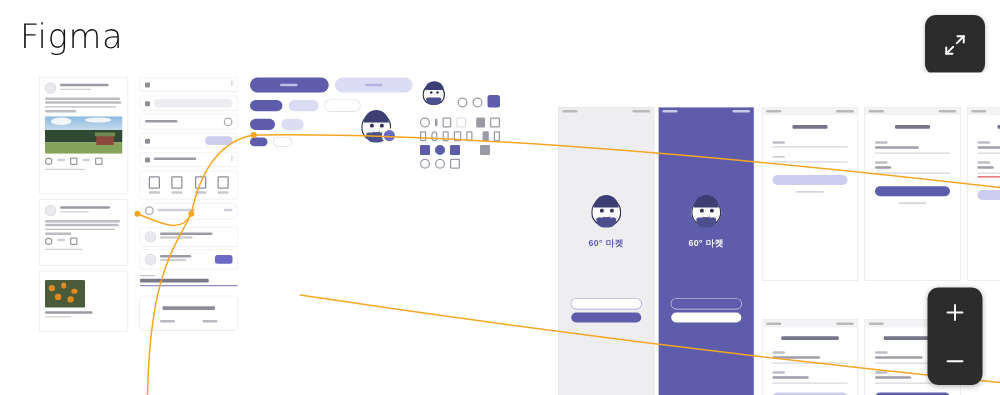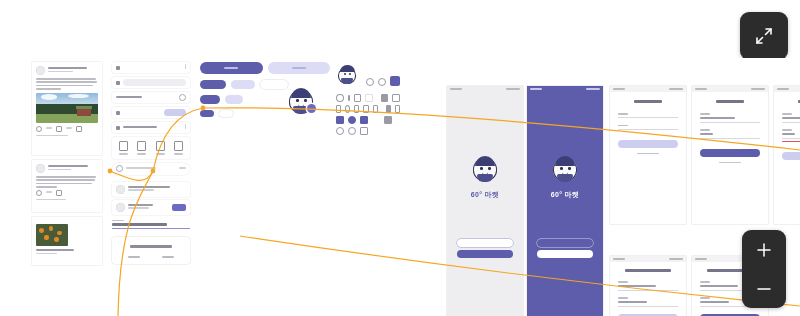--- a/index.html
+++ b/index.html
@@ -136,20 +136,21 @@
   .sub-link{height:1.5px;width:28%;background:#c4c4cc;border-radius:1px;margin:5px auto 0}
 
   
   .conn{position:absolute;left:0;top:0;width:800px;height:258px;pointer-events:none;overflow:visible}
 </style>
 </head>
 <body>
 
 <div class="app">
 
+  <div class="page-title">Figma</div>
 
   <div class="fs-btn">
     <span>
       <svg width="22" height="22" viewBox="0 0 22 22" fill="none" stroke="#ffffff" stroke-width="1.6" stroke-linecap="round" stroke-linejoin="round">
         <path d="M13 4 H18 V9"></path>
           <path d="M18 4 L12.5 9.5"></path>
         <path d="M9 18 H4 V13"></path>
           <path d="M4 18 L9.5 12.5"></path>
       </svg>
     </span>

